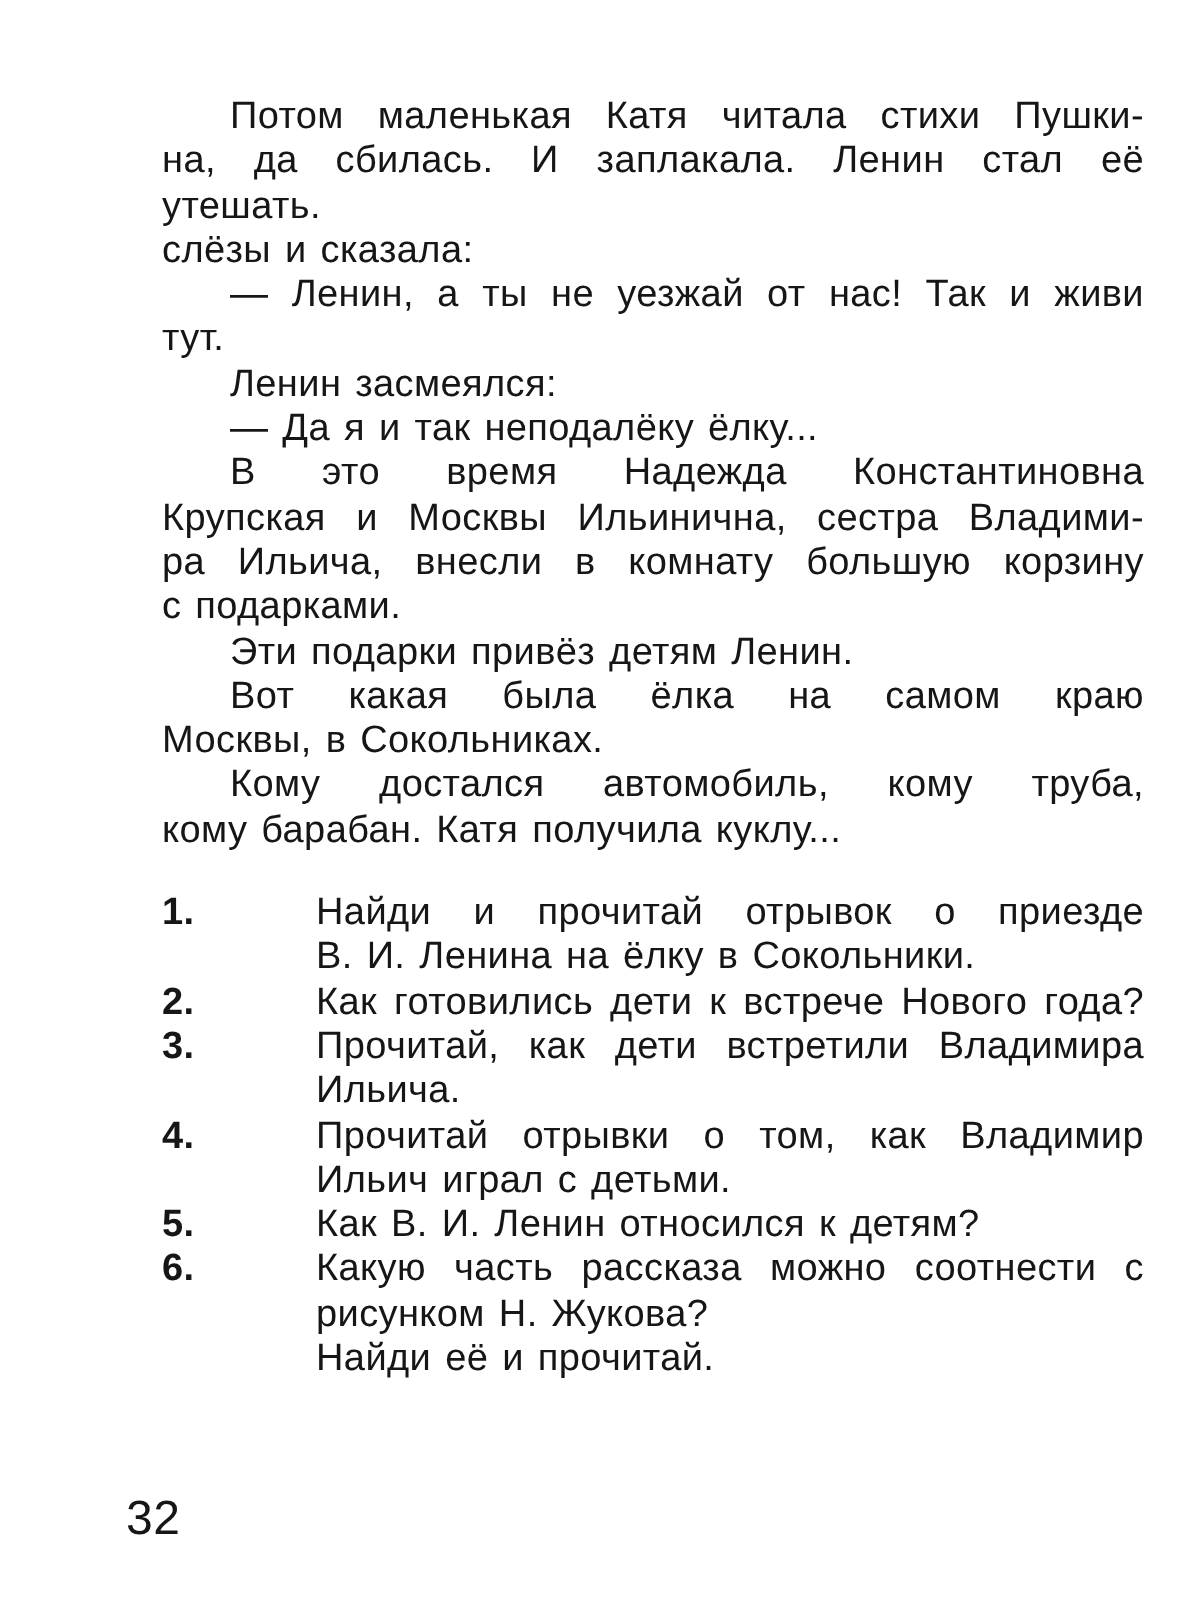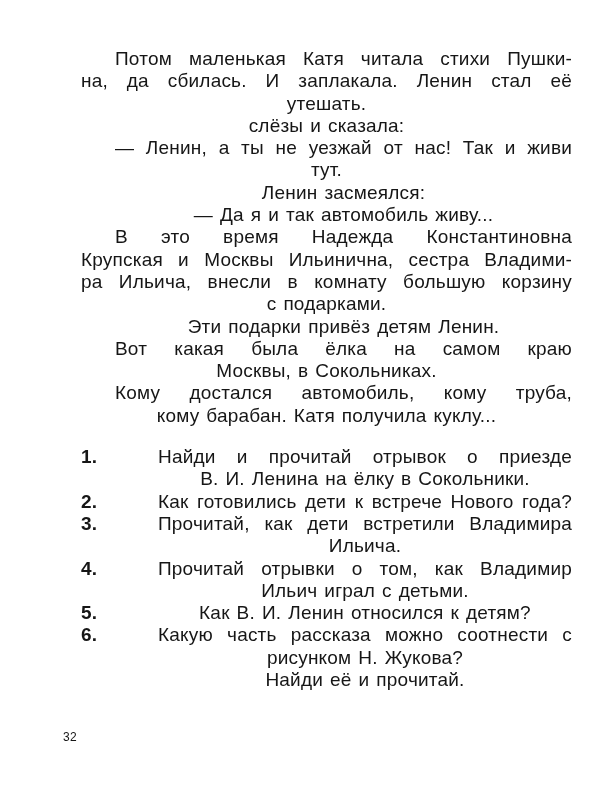--- a/index.html
+++ b/index.html
@@ -14,42 +14,42 @@
   .text-block {
     position: absolute;
     left: 81px; top: 48px;
     width: 491px;
   }
   .line {
     font-size: 19px;
     line-height: 22.3px;
     letter-spacing: 0.2px;
     word-spacing: 1.5px;
-    text-align: center;
+    text-align: left;
   }
   .line.j {
     text-align: justify;
     text-align-last: justify;
   }
   .line.indent { text-indent: 34px; }
   .questions { margin-top: 19px; }
   .q-item { display: flex; }
   .q-num {
     flex: 0 0 33px;
     width: 33px;
     font-weight: 700;
     font-size: 19px;
     line-height: 22.3px;
     letter-spacing: 0.2px;
   }
   .q-body { flex: 1; min-width: 0; margin-left: 44px; }
   .page-num {
     position: absolute;
-    left: 63px; top: 726px;
-    font-size: 12px;
+    left: 63px; top: 749px;
+    font-size: 24px;
     line-height: 22px;
     letter-spacing: 0.3px;
   }
 </style>
 </head>
 <body>
 
 <div>
   <div class="text-block">
     <div>
@@ -62,21 +62,21 @@
           <div class="line">слёзы и сказала:</div>
         </div>
         <div class="para">
           <div class="line indent j">— Ленин, а ты не уезжай от нас! Так и живи</div>
           <div class="line">тут.</div>
         </div>
         <div class="para">
           <div class="line indent">Ленин засмеялся:</div>
         </div>
         <div class="para">
-          <div class="line indent">— Да я и так автомобиль живу...</div>
+          <div class="line indent">— Да я и так неподалёку ёлку...</div>
         </div>
         <div class="para">
           <div class="line indent j">В это время Надежда Константиновна</div>
           <div class="line j">Крупская и Москвы Ильинична, сестра Владими-</div>
           <div class="line j">ра Ильича, внесли в комнату большую корзину</div>
           <div class="line">с подарками.</div>
         </div>
         <div class="para">
           <div class="line indent">Эти подарки привёз детям Ленин.</div>
         </div>

